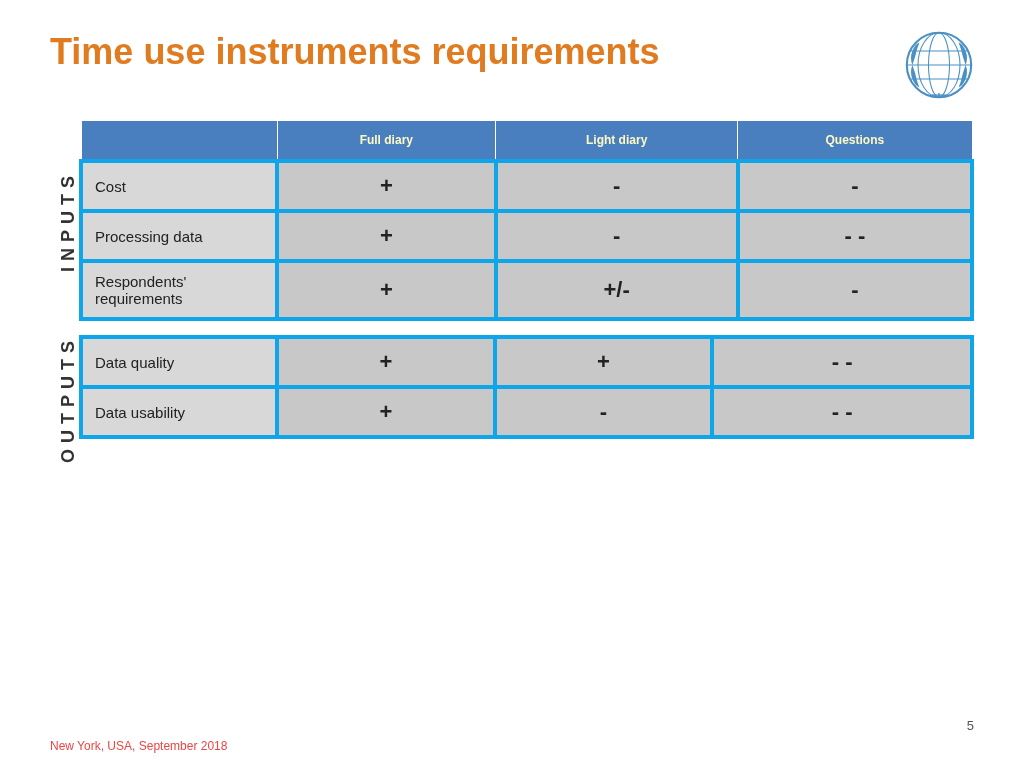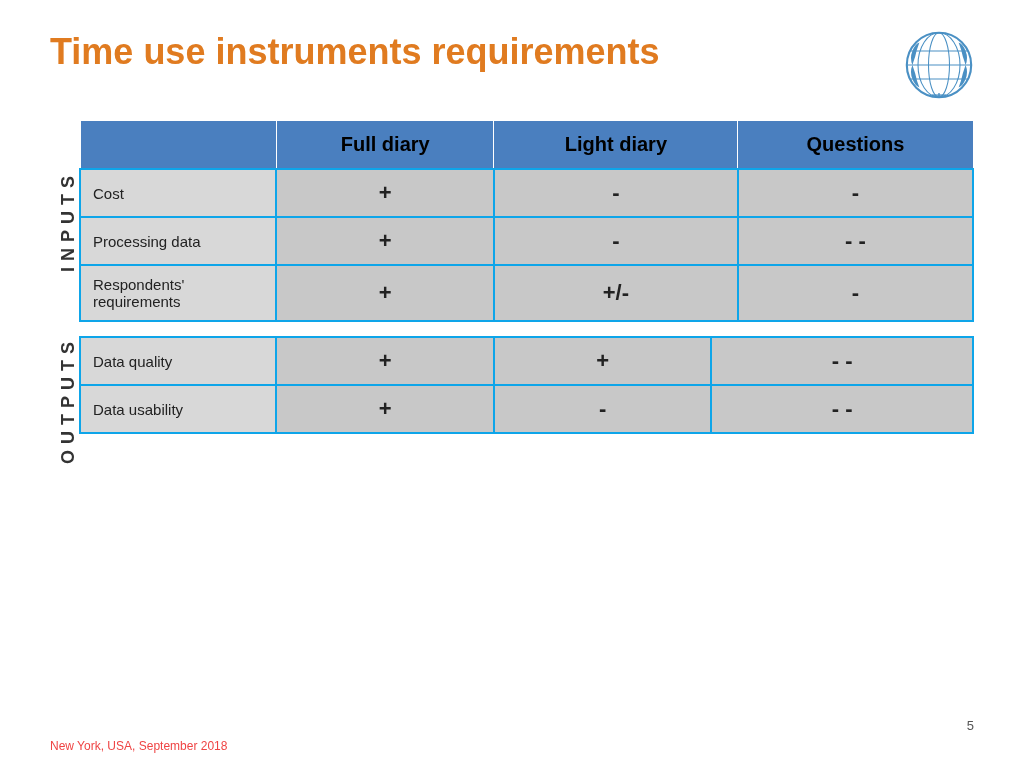--- a/index.html
+++ b/index.html
@@ -47,36 +47,36 @@
       flex: 1;
     }
 
     table {
       width: 100%;
       border-collapse: collapse;
     }
 
     thead th {
       background-color: #4a7fbf;
-      color: #000000;
-      font-weight: bold;
-      font-size: 20px;
+      color: #fef9c3;
+      font-weight: bold;
+      font-size: 12px;
       text-align: center;
       padding: 12px 10px;
       border: 1px solid #fff;
     }
 
     thead th:first-child {
       background-color: #4a7fbf;
       width: 22%;
     }
 
     tbody tr td {
       background-color: #c8c8c8;
-      border: 2px solid #0ea5e9;
+      border: 4px solid #0ea5e9;
       padding: 10px 12px;
       font-size: 15px;
       color: #222;
     }
 
     tbody tr td:first-child {
       background-color: #d8d8d8;
       font-weight: normal;
       font-size: 15px;
     }

